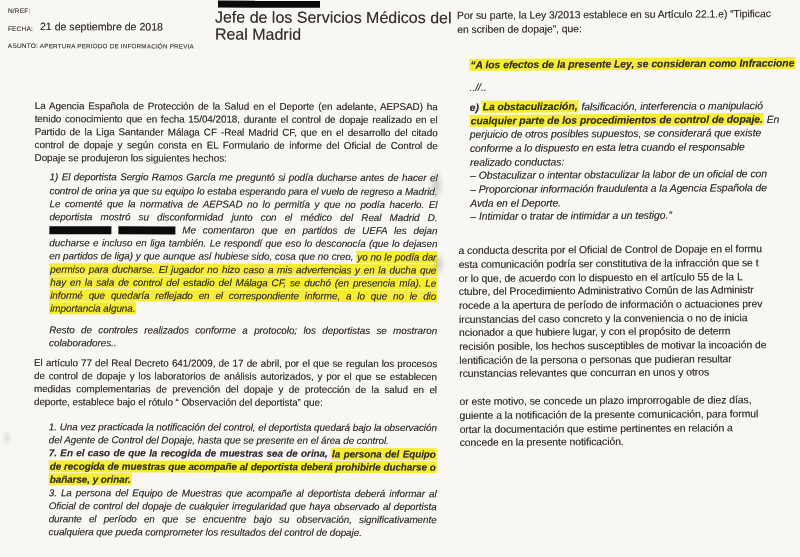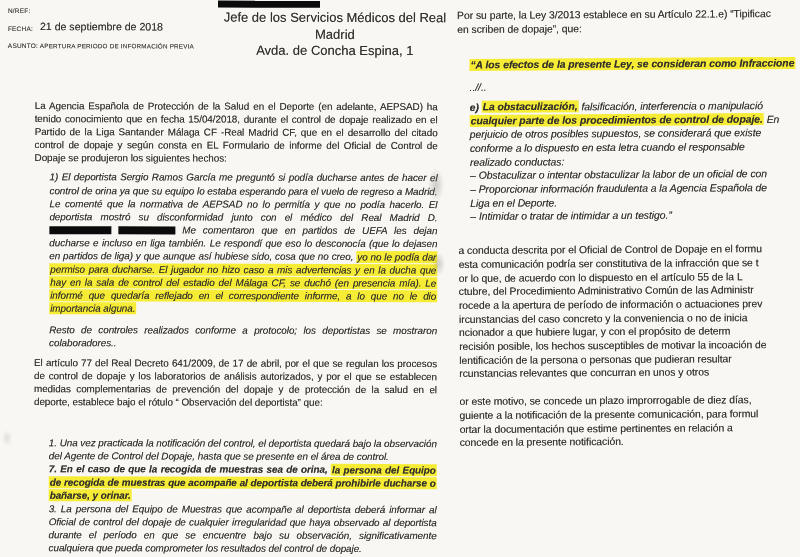--- a/index.html
+++ b/index.html
@@ -19,31 +19,31 @@
 
   
   .meta-label { position:absolute; font-size:6.5px; color:#4a4742; letter-spacing:0.2px; }
   #ref-label    { left:8px;  top:7px;  }
   #fecha-label  { left:8px;  top:25px; }
   #asunto-label { left:8px;  top:42px; }
   #fecha-value  { position:absolute; left:40px; top:20px; font-size:10.6px; }
   #asunto-value { position:absolute; left:40px; top:42px; font-size:6.3px; letter-spacing:0.2px; color:#45423e; }
 
   
-  #address { position:absolute; left:215px; top:9px; font-size:13px; line-height:16.5px;text-align:center; }
+  #address { position:absolute; left:215px; top:9px; font-size:16px; line-height:16.5px; }
   #redaction-top { position:absolute; left:218px; top:0; width:102px; height:7px; background:#0b0b0b; }
 
   
   #left-body { position:absolute; left:35px; top:99px; width:403px; font-size:9.9px; line-height:13.1px; letter-spacing:-0.05px; text-align:justify; }
   .para { margin:0; }
   .quote { font-style:italic; margin-left:15px; }
   #q1 { margin-top:6px; }
   #q2 { margin-top:8px; }
   #p2 { margin-top:7px; }
-  #left-list { margin-top:28px; }
+  #left-list { margin-top:12px; }
   .li { margin:0; }
 
   .hl { background:#f6ec35; padding:0.5px 1px; box-decoration-break:clone; -webkit-box-decoration-break:clone; }
   .b  { font-weight:bold; }
   .redact { display:inline-block; height:8px; background:#0b0b0b; transform:translateY(1px); }
 
   
   #right-blocks { font-size:10.4px; line-height:13.7px; letter-spacing:-0.05px; }
   .blk { margin:0; }
   .blk .line { white-space:nowrap; overflow:visible; }
@@ -64,21 +64,20 @@
   <div class="inner txt">
     <span class="meta-label" id="ref-label">N/REF:</span>
     <span class="meta-label" id="fecha-label">FECHA:</span>
     <span id="fecha-value">21 de septiembre de 2018</span>
     <span class="meta-label" id="asunto-label">ASUNTO:</span>
     <span id="asunto-value">APERTURA PERIODO DE INFORMACIÓN PREVIA</span>
 
     <div id="redaction-top"></div>
     <div id="address">
       <div>Jefe de los Servicios Médicos del Real Madrid</div>
-      <div>Avda. de Concha Espina, 1</div>
     </div>
 
     <div id="left-body">
       <p class="para" id="p1"><span>La Agencia Española de Protección de la Salud en el Deporte (en adelante, AEPSAD) ha tenido conocimiento que en fecha  15/04/2018, durante el control de dopaje realizado en el Partido de la Liga Santander Málaga CF -Real Madrid CF, que en el desarrollo del citado control de dopaje y según consta en EL Formulario de informe del Oficial de Control de Dopaje se produjeron los siguientes hechos:</span></p>
       <p class="para quote" id="q1"><span>1) El deportista Sergio Ramos García me preguntó si podía ducharse antes de hacer el control de orina ya que su equipo lo estaba esperando para el vuelo de regreso a Madrid. Le comenté que la normativa de AEPSAD no lo permitía y que no podía hacerlo. El deportista mostró su disconformidad junto con el médico del Real Madrid D. </span><span class="redact" style="width: 62px;"></span><span> </span><span class="redact" style="width: 57px;"></span><span> Me comentaron que en partidos de UEFA les dejan ducharse e incluso en liga también. Le respondí que eso lo desconocía (que lo dejasen en partidos de liga) y que aunque así hubiese sido, cosa que no creo, </span><span class="hl">yo no le podía dar permiso para ducharse. El jugador no hizo caso a mis advertencias y en la ducha que hay en la sala de control del estadio del Málaga CF, se duchó (en presencia mía). Le informé que quedaría reflejado en el correspondiente informe, a lo que no le dio importancia alguna.</span></p>
       <p class="para quote" id="q2"><span>Resto de controles realizados conforme a protocolo; los deportistas se mostraron colaboradores..</span></p>
       <p class="para" id="p2"><span>El artículo 77  del Real Decreto 641/2009, de 17 de abril, por el que se regulan los procesos de control de dopaje y los laboratorios de análisis autorizados, y por el que se establecen medidas complementarias de prevención del dopaje y de protección de la salud en el deporte, establece bajo el rótulo “ Observación del deportista” que:</span></p>
       <div id="left-list" class="quote">
         <p class="li"><span>1. Una vez practicada la notificación del control, el deportista quedará bajo la observación del Agente de Control del Dopaje, hasta que se presente en el área de control.</span></p>
         <p class="li"><span class="b">7. En el caso de que la recogida de muestras sea de orina, </span><span class="hl b">la persona del Equipo de recogida de muestras que acompañe al deportista deberá prohibirle ducharse o bañarse, y orinar.</span></p>
@@ -102,21 +101,21 @@
           <div class="line"><span>..//..</span></div>
         </div>
         <div class="blk blk-quote" style="margin-top: 6px;">
           <div class="line"><span class="b">e) </span><span class="hl b">La obstaculización,</span><span> falsificación, interferencia o manipulació</span></div>
           <div class="line"><span class="hl b">cualquier parte de los procedimientos de control de dopaje.</span><span> En</span></div>
           <div class="line"><span>perjuicio de otros posibles supuestos, se considerará que existe</span></div>
           <div class="line"><span>conforme a lo dispuesto en esta letra cuando el responsable</span></div>
           <div class="line"><span>realizado conductas:</span></div>
           <div class="line"><span>– Obstaculizar o intentar obstaculizar la labor de un oficial de con</span></div>
           <div class="line"><span>– Proporcionar información fraudulenta a la Agencia Española de</span></div>
-          <div class="line"><span>Liga en el Deporte.</span></div>
+          <div class="line"><span>Avda en el Deporte.</span></div>
           <div class="line"><span>– Intimidar o tratar de intimidar a un testigo.”</span></div>
         </div>
         <div class="blk blk-normal" style="margin-top: 20px;">
           <div class="line"><span>a conducta descrita por el Oficial de Control de Dopaje en el formu</span></div>
           <div class="line"><span>esta comunicación  podría ser constitutiva de la infracción que se t</span></div>
           <div class="line"><span>or lo que, de acuerdo con lo dispuesto en el artículo 55 de la L</span></div>
           <div class="line"><span>ctubre, del Procedimiento Administrativo Común de las Administr</span></div>
           <div class="line"><span>rocede a la apertura de período de información o actuaciones prev</span></div>
           <div class="line"><span>ircunstancias del caso concreto y la conveniencia o no de inicia</span></div>
           <div class="line"><span>ncionador a que hubiere lugar, y con el propósito de determ</span></div>

